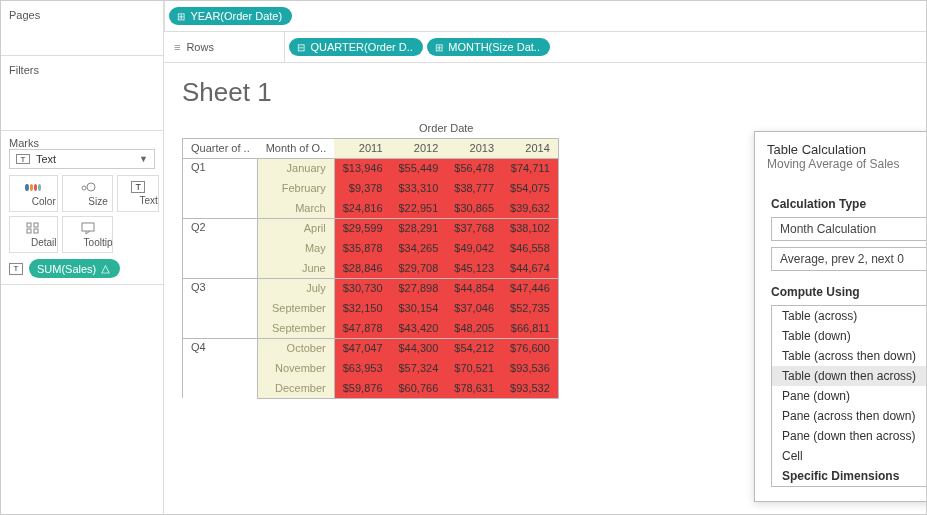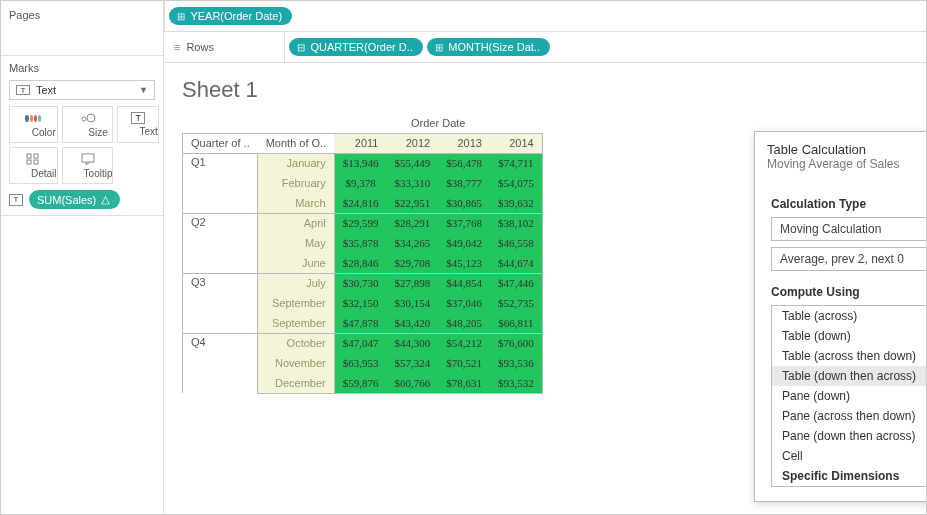--- a/index.html
+++ b/index.html
@@ -7,21 +7,21 @@
 
 .app { display: flex; height: 100%; }
 .left-col { width: 163px; border-right: 1px solid #ddd; display: flex; flex-direction: column; }
 .right-col { flex: 1; display: flex; flex-direction: column; position: relative; }
 
 .shelf-section { border-bottom: 1px solid #ddd; padding: 4px 8px; font-size: 11px; color: #555; }
 .shelf-title { padding: 4px 0 30px 0; }
 .filters-title { padding: 4px 0 50px 0; }
 
 .marks-card { border-bottom: 1px solid #ddd; padding: 6px 8px; }
-.marks-title { color: #555; margin-bottom: 6px; }
+.marks-title { color: #555; }
 .marks-dropdown { border: 1px solid #ccc; padding: 3px 6px; display: flex; align-items: center; gap: 6px; margin-bottom: 6px; }
 .marks-dropdown .dd-icon { width: 14px; height: 10px; border: 1px solid #888; font-size: 8px; display:flex; align-items:center; justify-content:center; }
 .marks-dropdown .caret { margin-left: auto; font-size: 9px; color: #666; }
 
 .marks-grid { display: grid; grid-template-columns: repeat(3, 1fr); gap: 4px; margin-bottom: 4px; }
 .mark-cell { border: 1px solid #ddd; display: flex; flex-direction: column; align-items: center; justify-content: center; padding: 4px 0; gap: 2px; background: #fff; }
 .mark-cell .icon { width: 16px; height: 14px; display: flex; align-items: center; justify-content: center; }
 .mark-cell .lbl { font-size: 10px; color: #555; margin-left: 21px; }
 
 .pill-row { display: flex; align-items: center; gap: 6px; margin-top: 6px; }
@@ -33,30 +33,30 @@
 .shelf-label { width: 120px; padding: 6px 10px; display: flex; align-items: center; gap: 6px; color: #555; }
 .shelf-icon { color: #888; }
 .shelf-body { flex: 1; padding: 4px; display: flex; gap: 4px; border-left: 1px solid #ddd; min-height: 30px; align-items: center; }
 
 .pill { background: #1ca8a8; color: #fff; border-radius: 12px; padding: 3px 10px 3px 8px; display: inline-flex; align-items: center; gap: 5px; font-size: 11px; }
 .pill.green { background: #2bb39a; }
 .pill .pm { font-size: 10px; opacity: .9; }
 .pill .warn { font-size: 11px; }
 
 .sheet-area { flex: 1; padding: 14px 18px; overflow: auto; background: #fff; }
-.sheet-title { font-size: 22px; font-weight: 300; color: #666; margin-bottom: 10px; }
+.sheet-title { font-size: 26px; font-weight: 300; color: #666; margin-bottom: 10px; }
 
 .data-table { border-collapse: collapse; }
 .data-table td, .data-table th { font-size: 11px; padding: 2px 8px; height: 20px; white-space: nowrap; }
 .data-table .super-header { text-align: center; color: #555; font-weight: normal; padding-bottom: 2px; }
 .data-table .col-header { text-align: right; background: #f5f4d8; border-top: 1px solid #bbb; border-bottom: 1px solid #bbb; color: #555; font-weight: normal; margin-left: 24px; }
 .data-table .row-header-col { text-align: left; color: #555; font-weight: normal; border-top: 1px solid #bbb; border-bottom: 1px solid #bbb; }
 .data-table .qcell { vertical-align: top; border-left: 1px solid #bbb; border-right: 1px solid #bbb; color: #555; }
 .data-table .mcell { background: #f5f4d8; color: #9b966f; border-right: 1px solid #bbb; text-align: right; }
-.data-table .vcell { background: #22c55e; text-align: center; color: #333; font-family: Liberation Serif, serif; }
+.data-table .vcell { background: #ef4444; text-align: right; color: #333; }
 .data-table .last-col { border-right: 1px solid #bbb; }
 .data-table tr.qstart td { border-top: 1px solid #bbb; }
 .data-table tr.last-row td { border-bottom: 1px solid #bbb; }
 
 .dialog { position: absolute; top: 130px; left: 590px; width: 310px; background: #fff; border: 1px solid #bbb; box-shadow: 0 2px 8px rgba(0,0,0,.15); font-size: 12px; color: #333; }
 .dialog-head { padding: 10px 12px 8px 12px; display: flex; align-items: flex-start; }
 .dialog-head .titles { flex: 1; }
 .dialog-title { font-size: 13px; color: #333; }
 .dialog-sub { font-size: 12px; color: #777; }
 .dialog-body { padding: 4px 16px 14px 16px; }
@@ -71,20 +71,23 @@
 .icon-color span { width: 7px; height: 7px; border-radius: 50%; }
 .icon-tooltip, .icon-detail { font-size: 12px; color: #777; }
 </style>
 </head>
 <body>
 
 <div class="app">
   <div class="left-col">
     <div class="shelf-section">
       <div class="shelf-title">Pages</div>
+    </div>
+    <div class="shelf-section">
+      <div class="filters-title">Filters</div>
     </div>
     <div class="marks-card">
       <div class="marks-title">Marks</div>
       <div class="marks-dropdown">
         <span class="dd-icon">T</span>
         <span>Text</span>
         <span class="caret">▼</span>
       </div>
       <div class="marks-grid">
         <div class="mark-cell">
@@ -283,21 +286,21 @@
       <div class="dialog-head">
         <div class="titles">
           <div class="dialog-title">Table Calculation</div>
           <div class="dialog-sub">Moving Average of Sales</div>
         </div>
 
       </div>
       <div class="dialog-body">
         <div class="dialog-section-title">Calculation Type</div>
         <div class="dd">
-          <span>Moving Calculation</span>
+          <span>Month Calculation</span>
 
         </div>
         <div class="dd">
           <span>Average, prev 2, next 0</span>
 
         </div>
         <div class="dialog-section-title">Compute Using</div>
         <div class="listbox" id="compute-list">
             <div class="listitem">Table (across)</div>
             <div class="listitem">Table (down)</div>

